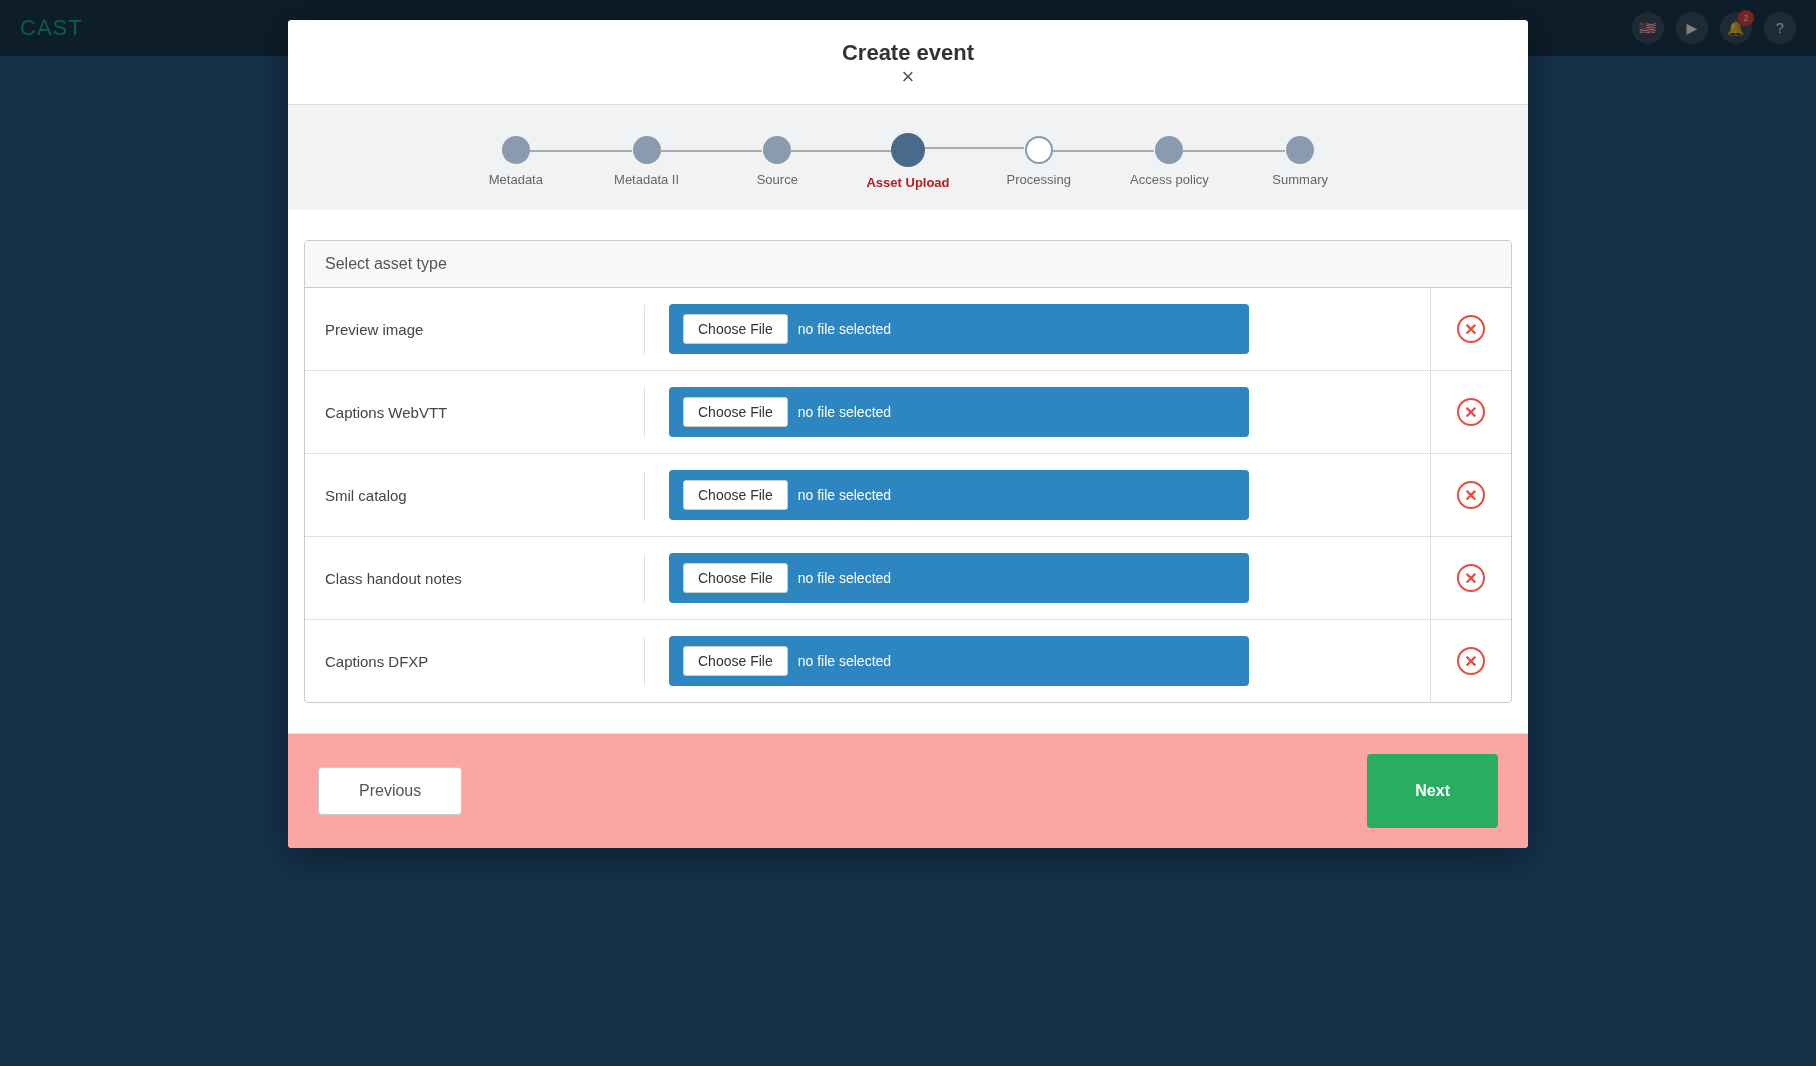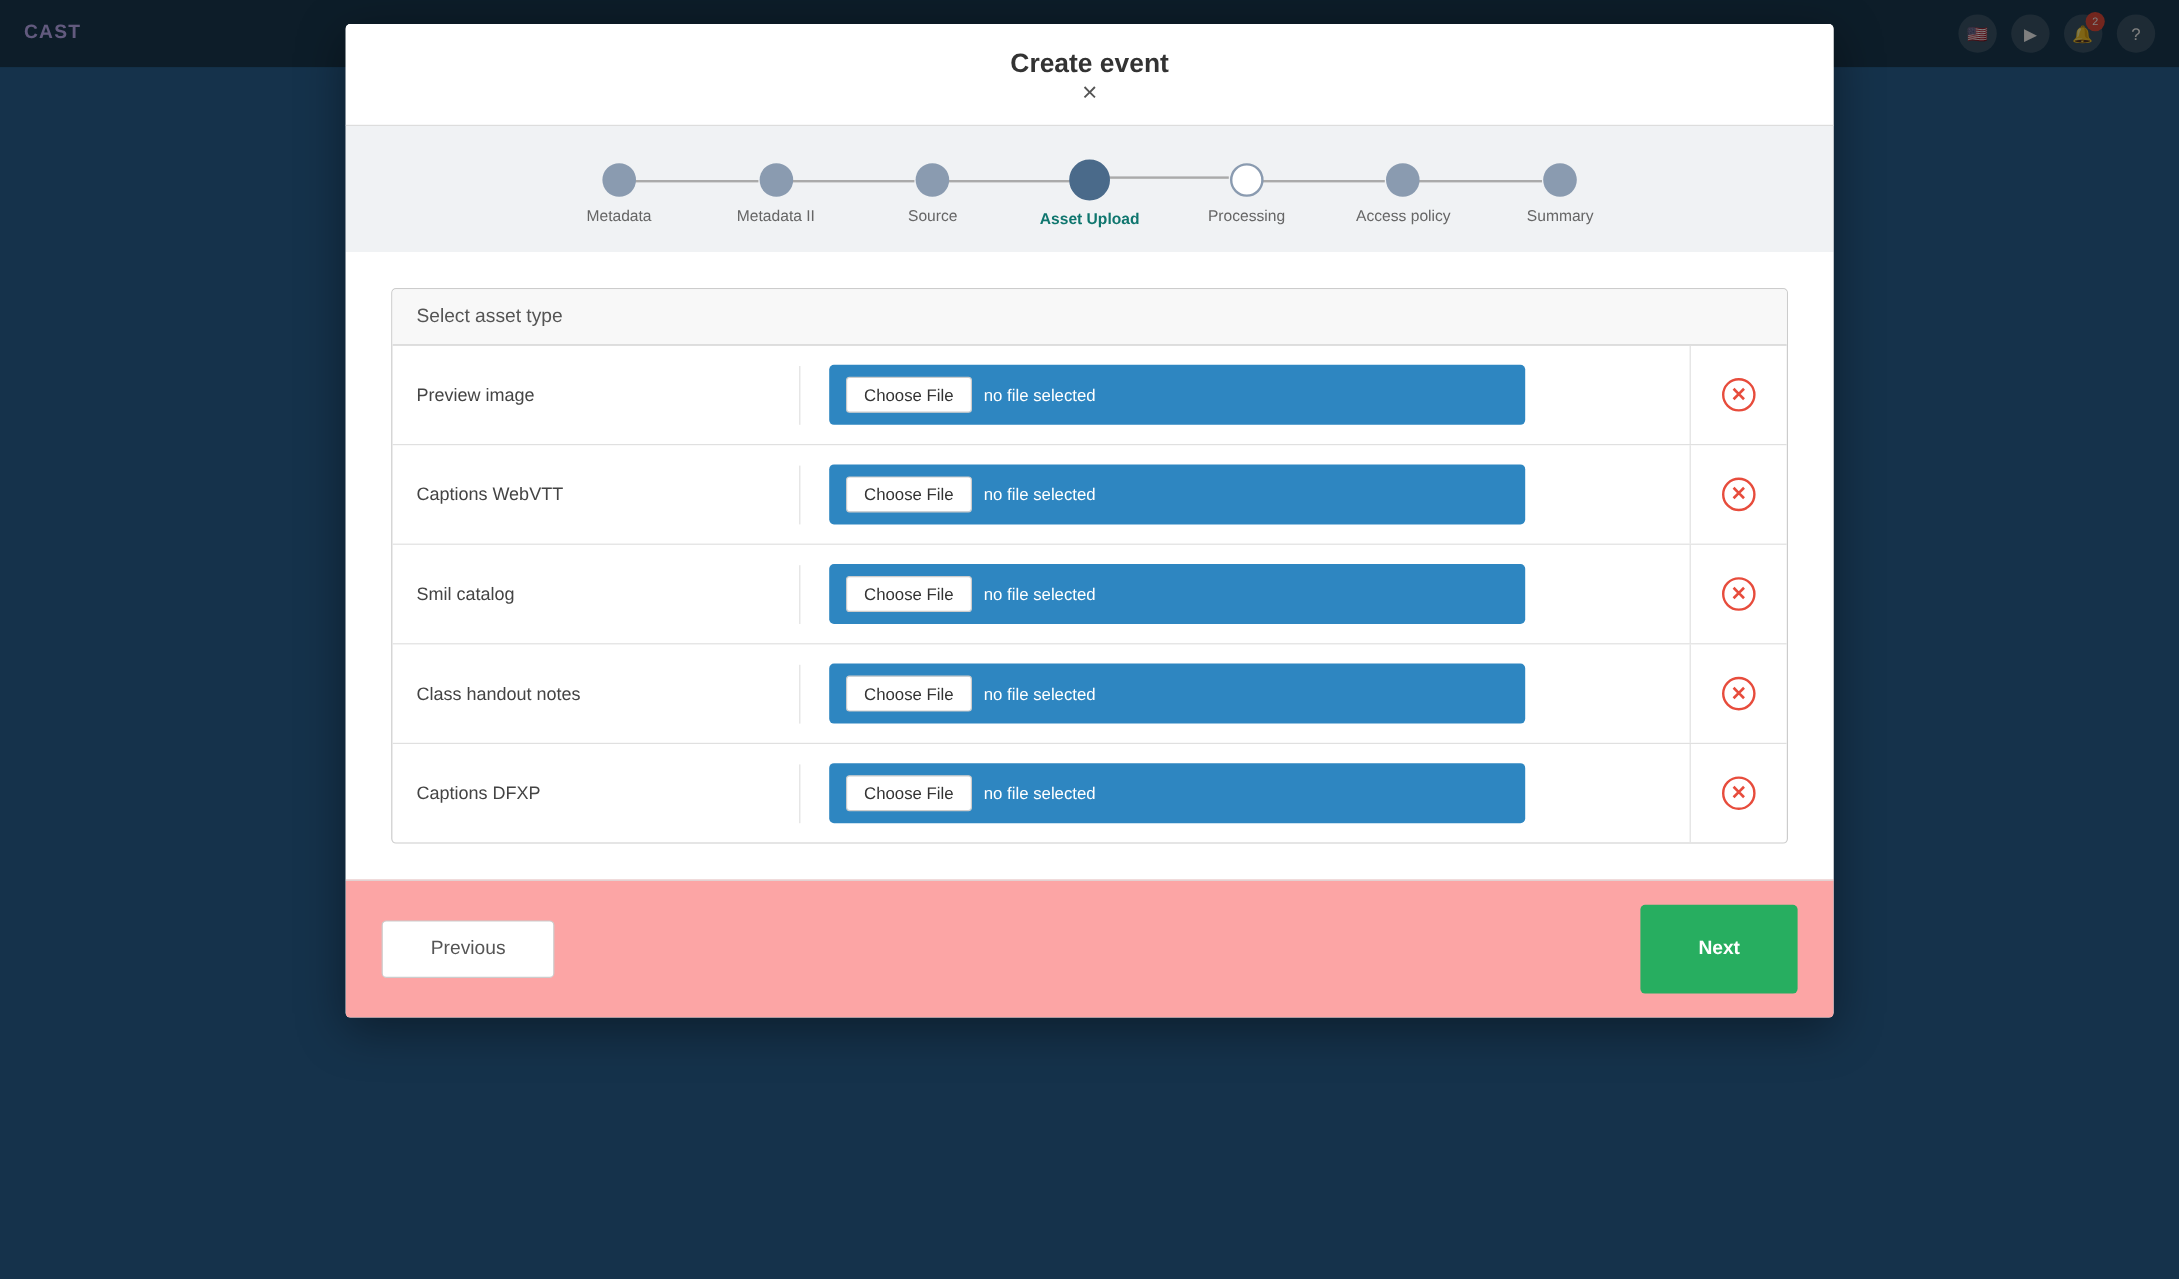--- a/index.html
+++ b/index.html
@@ -27,23 +27,23 @@
       right: 0;
       height: 56px;
       background: #1a3a52;
       display: flex;
       align-items: center;
       padding: 0 20px;
       gap: 16px;
     }
 
     .app-logo {
-      color: #c4b5fd;
-      font-weight: bold;
-      font-size: 16px;
+      color: #14b8a6;
+      font-weight: normal;
+      font-size: 22px;
       letter-spacing: 1px;
     }
 
     .app-header-right {
       margin-left: auto;
       display: flex;
       align-items: center;
       gap: 12px;
     }
 
@@ -196,26 +196,26 @@
 
     .step-label {
       font-size: 13px;
       color: #666;
       margin-top: 8px;
       white-space: nowrap;
     }
 
     .step-label.active {
       font-weight: bold;
-      color: #0f766e;
+      color: #b91c1c;
     }
 
     
     .modal-body {
-      padding: 30px 38px;
+      padding: 30px 16px;
       flex: 1;
       overflow-y: auto;
       background: #fff;
     }
 
     .asset-table {
       border: 1px solid #ccc;
       border-radius: 4px;
       overflow: hidden;
     }

